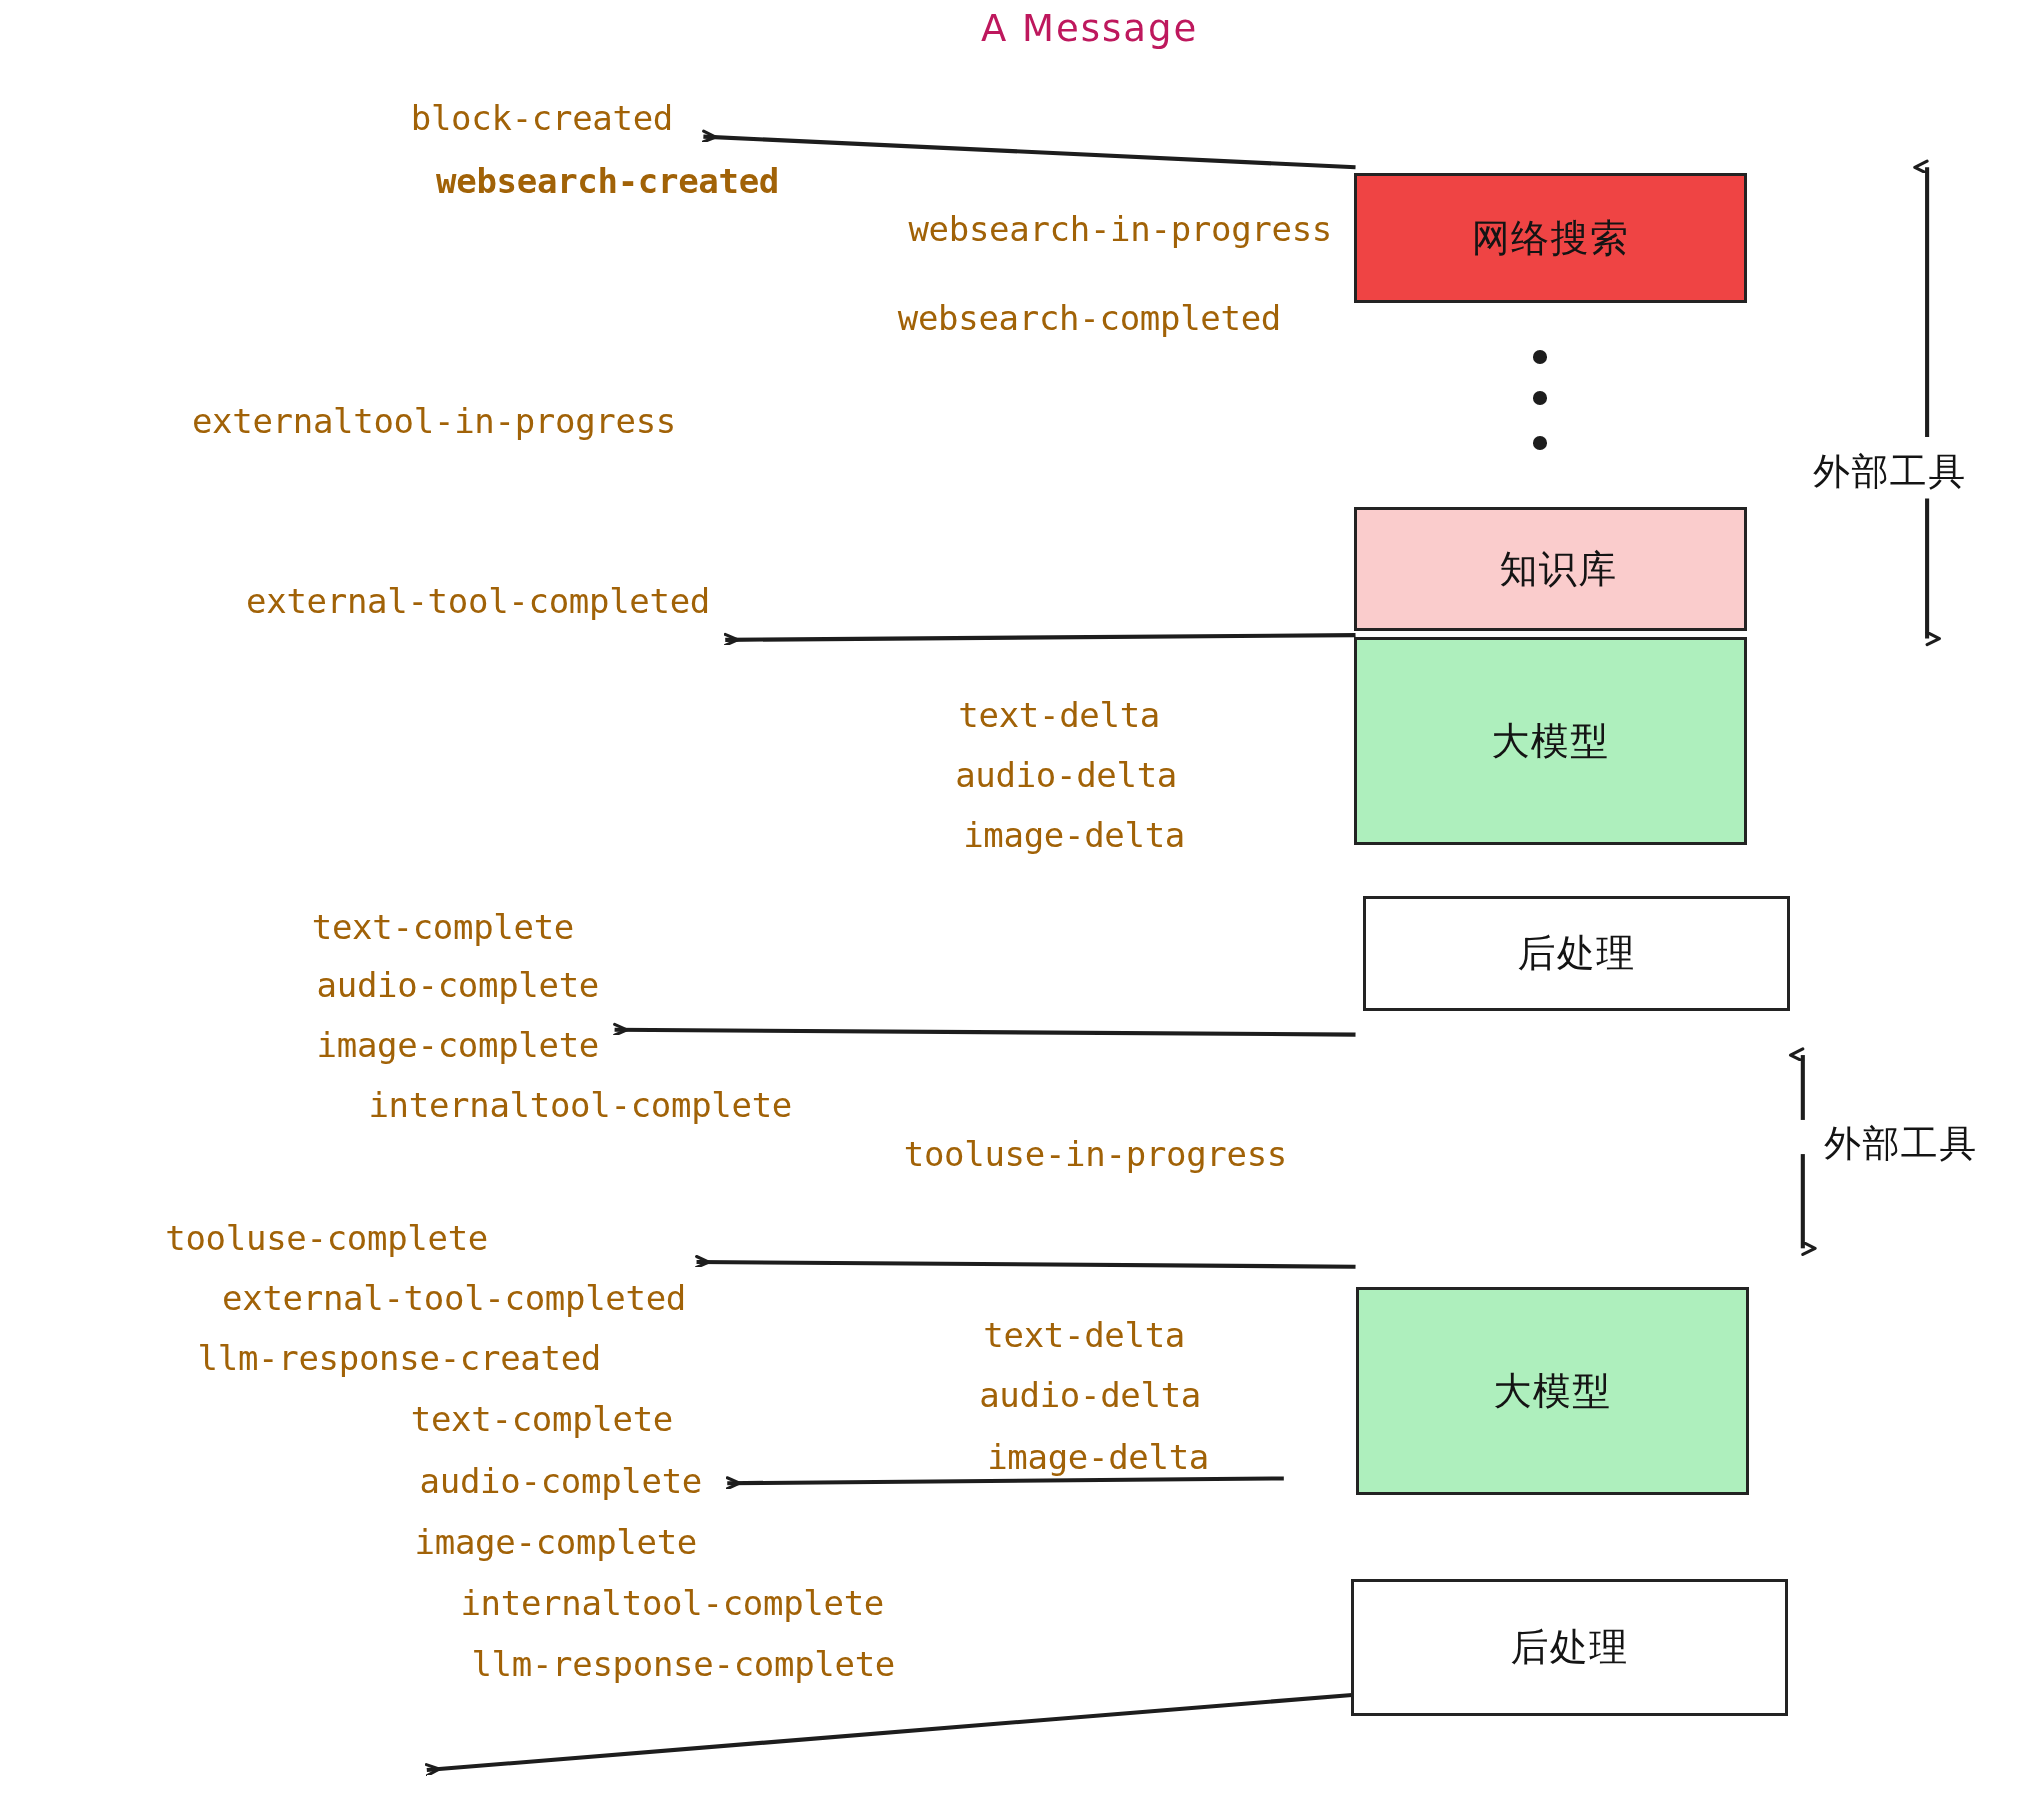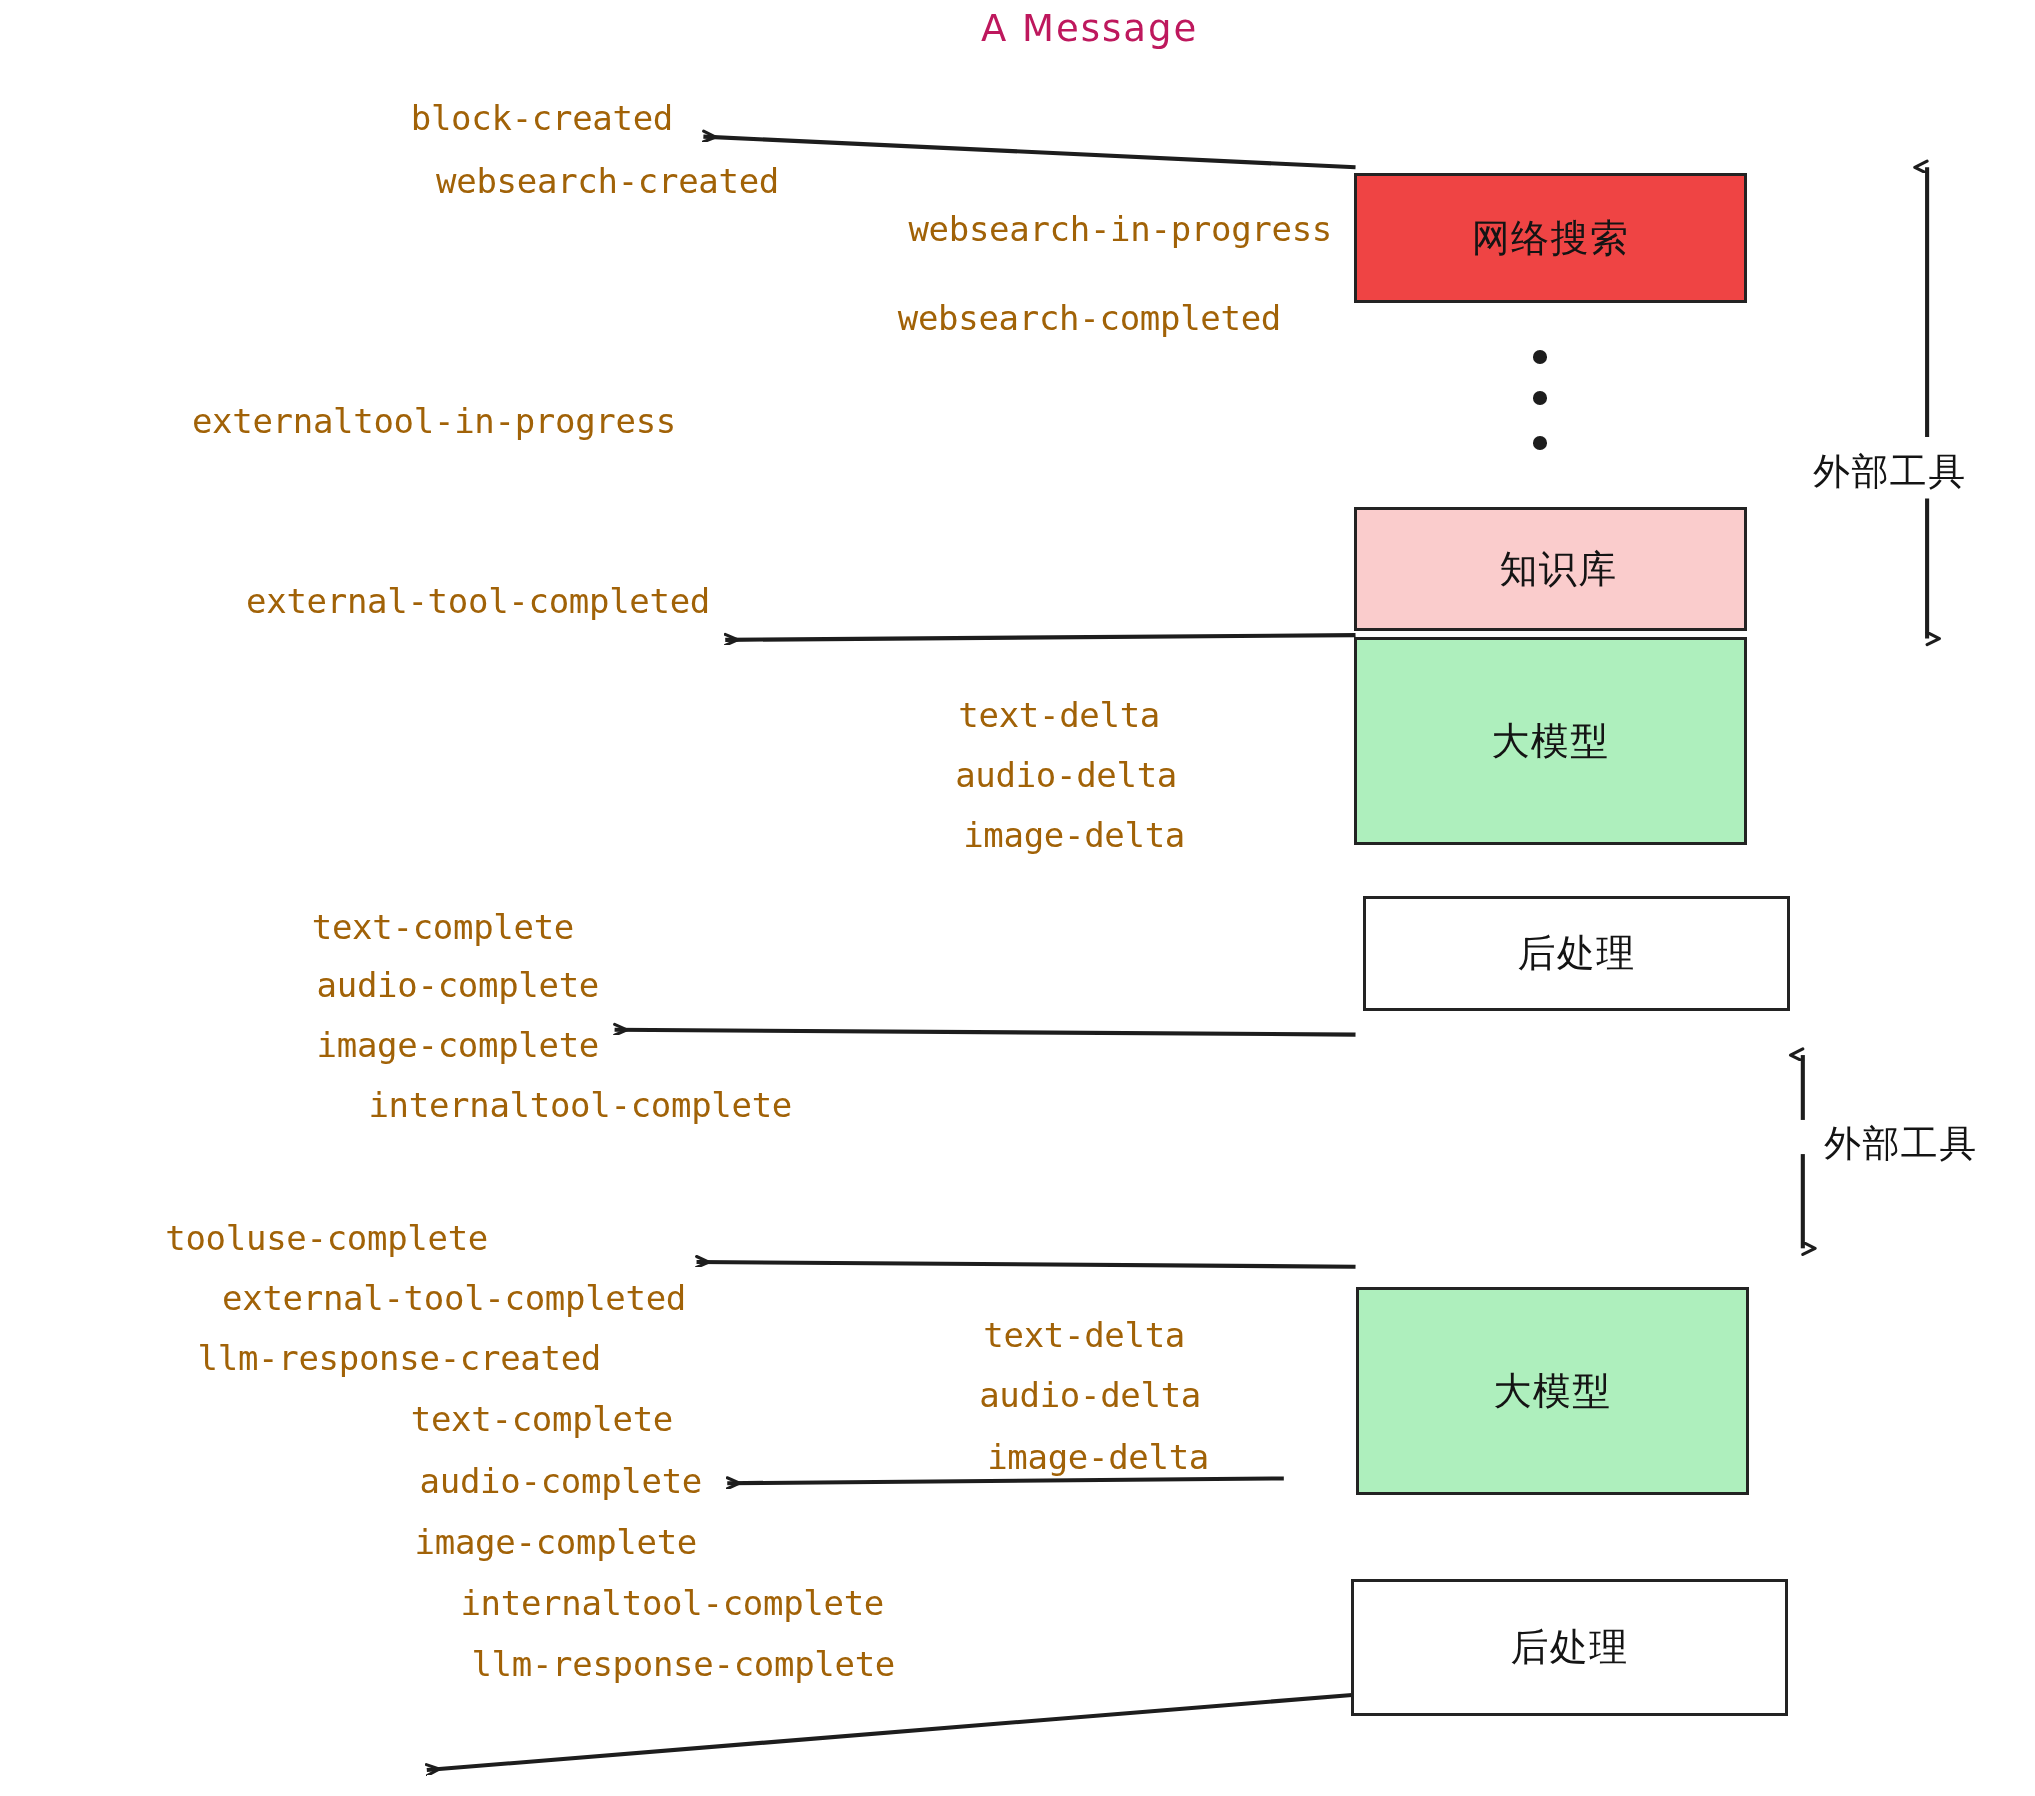--- a/index.html
+++ b/index.html
@@ -97,34 +97,35 @@
 
   <div class="boxwrap" style="left:1351px;top:1579px;width:437px;height:137px;background:#FFFFFF;">
     <span class="boxlabel">后处理</span>
   </div>
 
   <div class="sidelabel" style="left:1813px;top:447px;">外部工具</div>
 
   <div class="sidelabel" style="left:1824px;top:1119px;">外部工具</div>
 
   <div class="evt r" style="left:673px;top:101px;">block-created</div>
-  <div class="evt r" style="left:779px;top:164px;">websearch-created</div>
+  <div class="evt r" style="left:779px;top:164px;font-weight:bold;">websearch-created</div>
   <div class="evt r" style="left:1332px;top:212px;">websearch-in-progress</div>
   <div class="evt r" style="left:1281px;top:301px;">websearch-completed</div>
   <div class="evt r" style="left:676px;top:404px;">externaltool-in-progress</div>
   <div class="evt r" style="left:710px;top:584px;">external-tool-completed</div>
 
   <div class="evt r" style="left:1160px;top:698px;">text-delta</div>
   <div class="evt r" style="left:1177px;top:758px;">audio-delta</div>
   <div class="evt r" style="left:1185px;top:818px;">image-delta</div>
 
   <div class="evt r" style="left:574px;top:910px;">text-complete</div>
   <div class="evt r" style="left:599px;top:968px;">audio-complete</div>
   <div class="evt r" style="left:599px;top:1028px;">image-complete</div>
   <div class="evt r" style="left:792px;top:1088px;">internaltool-complete</div>
+  <div class="evt r" style="left:1287px;top:1137px;">tooluse-in-progress</div>
 
   <div class="evt r" style="left:488px;top:1221px;">tooluse-complete</div>
   <div class="evt r" style="left:686px;top:1281px;">external-tool-completed</div>
   <div class="evt r" style="left:601px;top:1341px;">llm-response-created</div>
 
   <div class="evt r" style="left:1185px;top:1318px;">text-delta</div>
 
   <div class="evt r" style="left:673px;top:1402px;">text-complete</div>
   <div class="evt r" style="left:702px;top:1464px;">audio-complete</div>
   <div class="evt r" style="left:697px;top:1525px;">image-complete</div>

